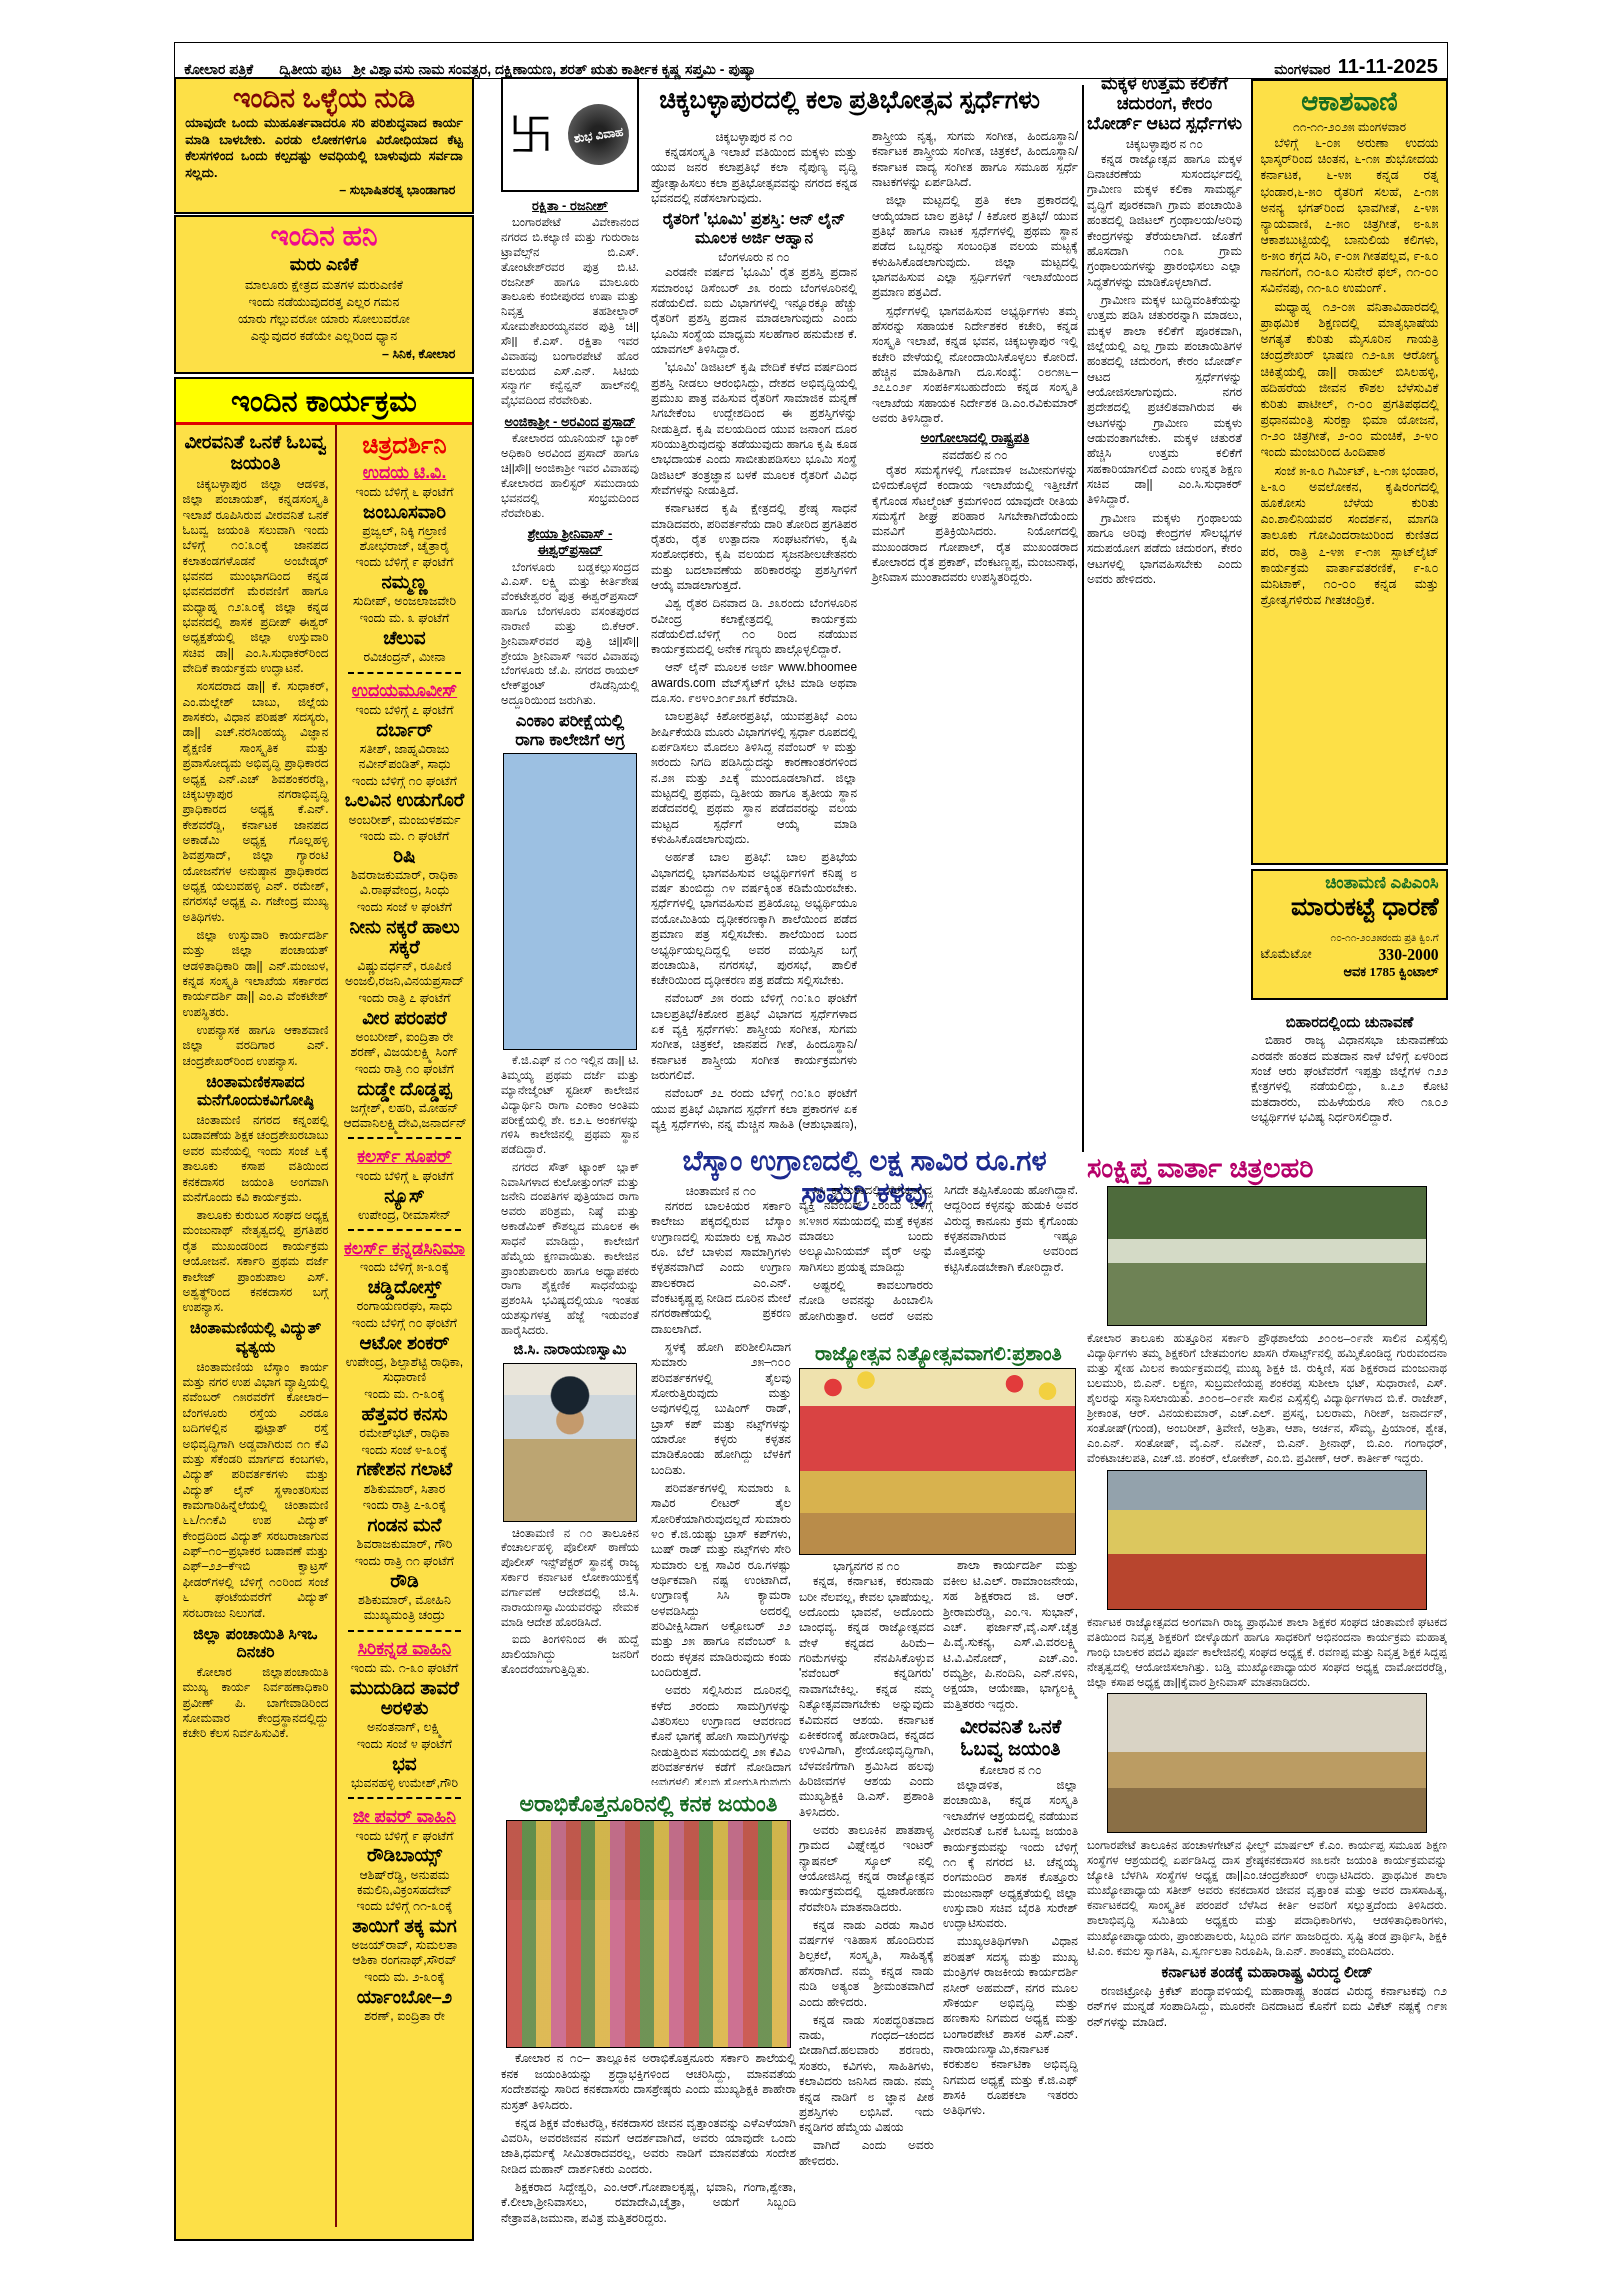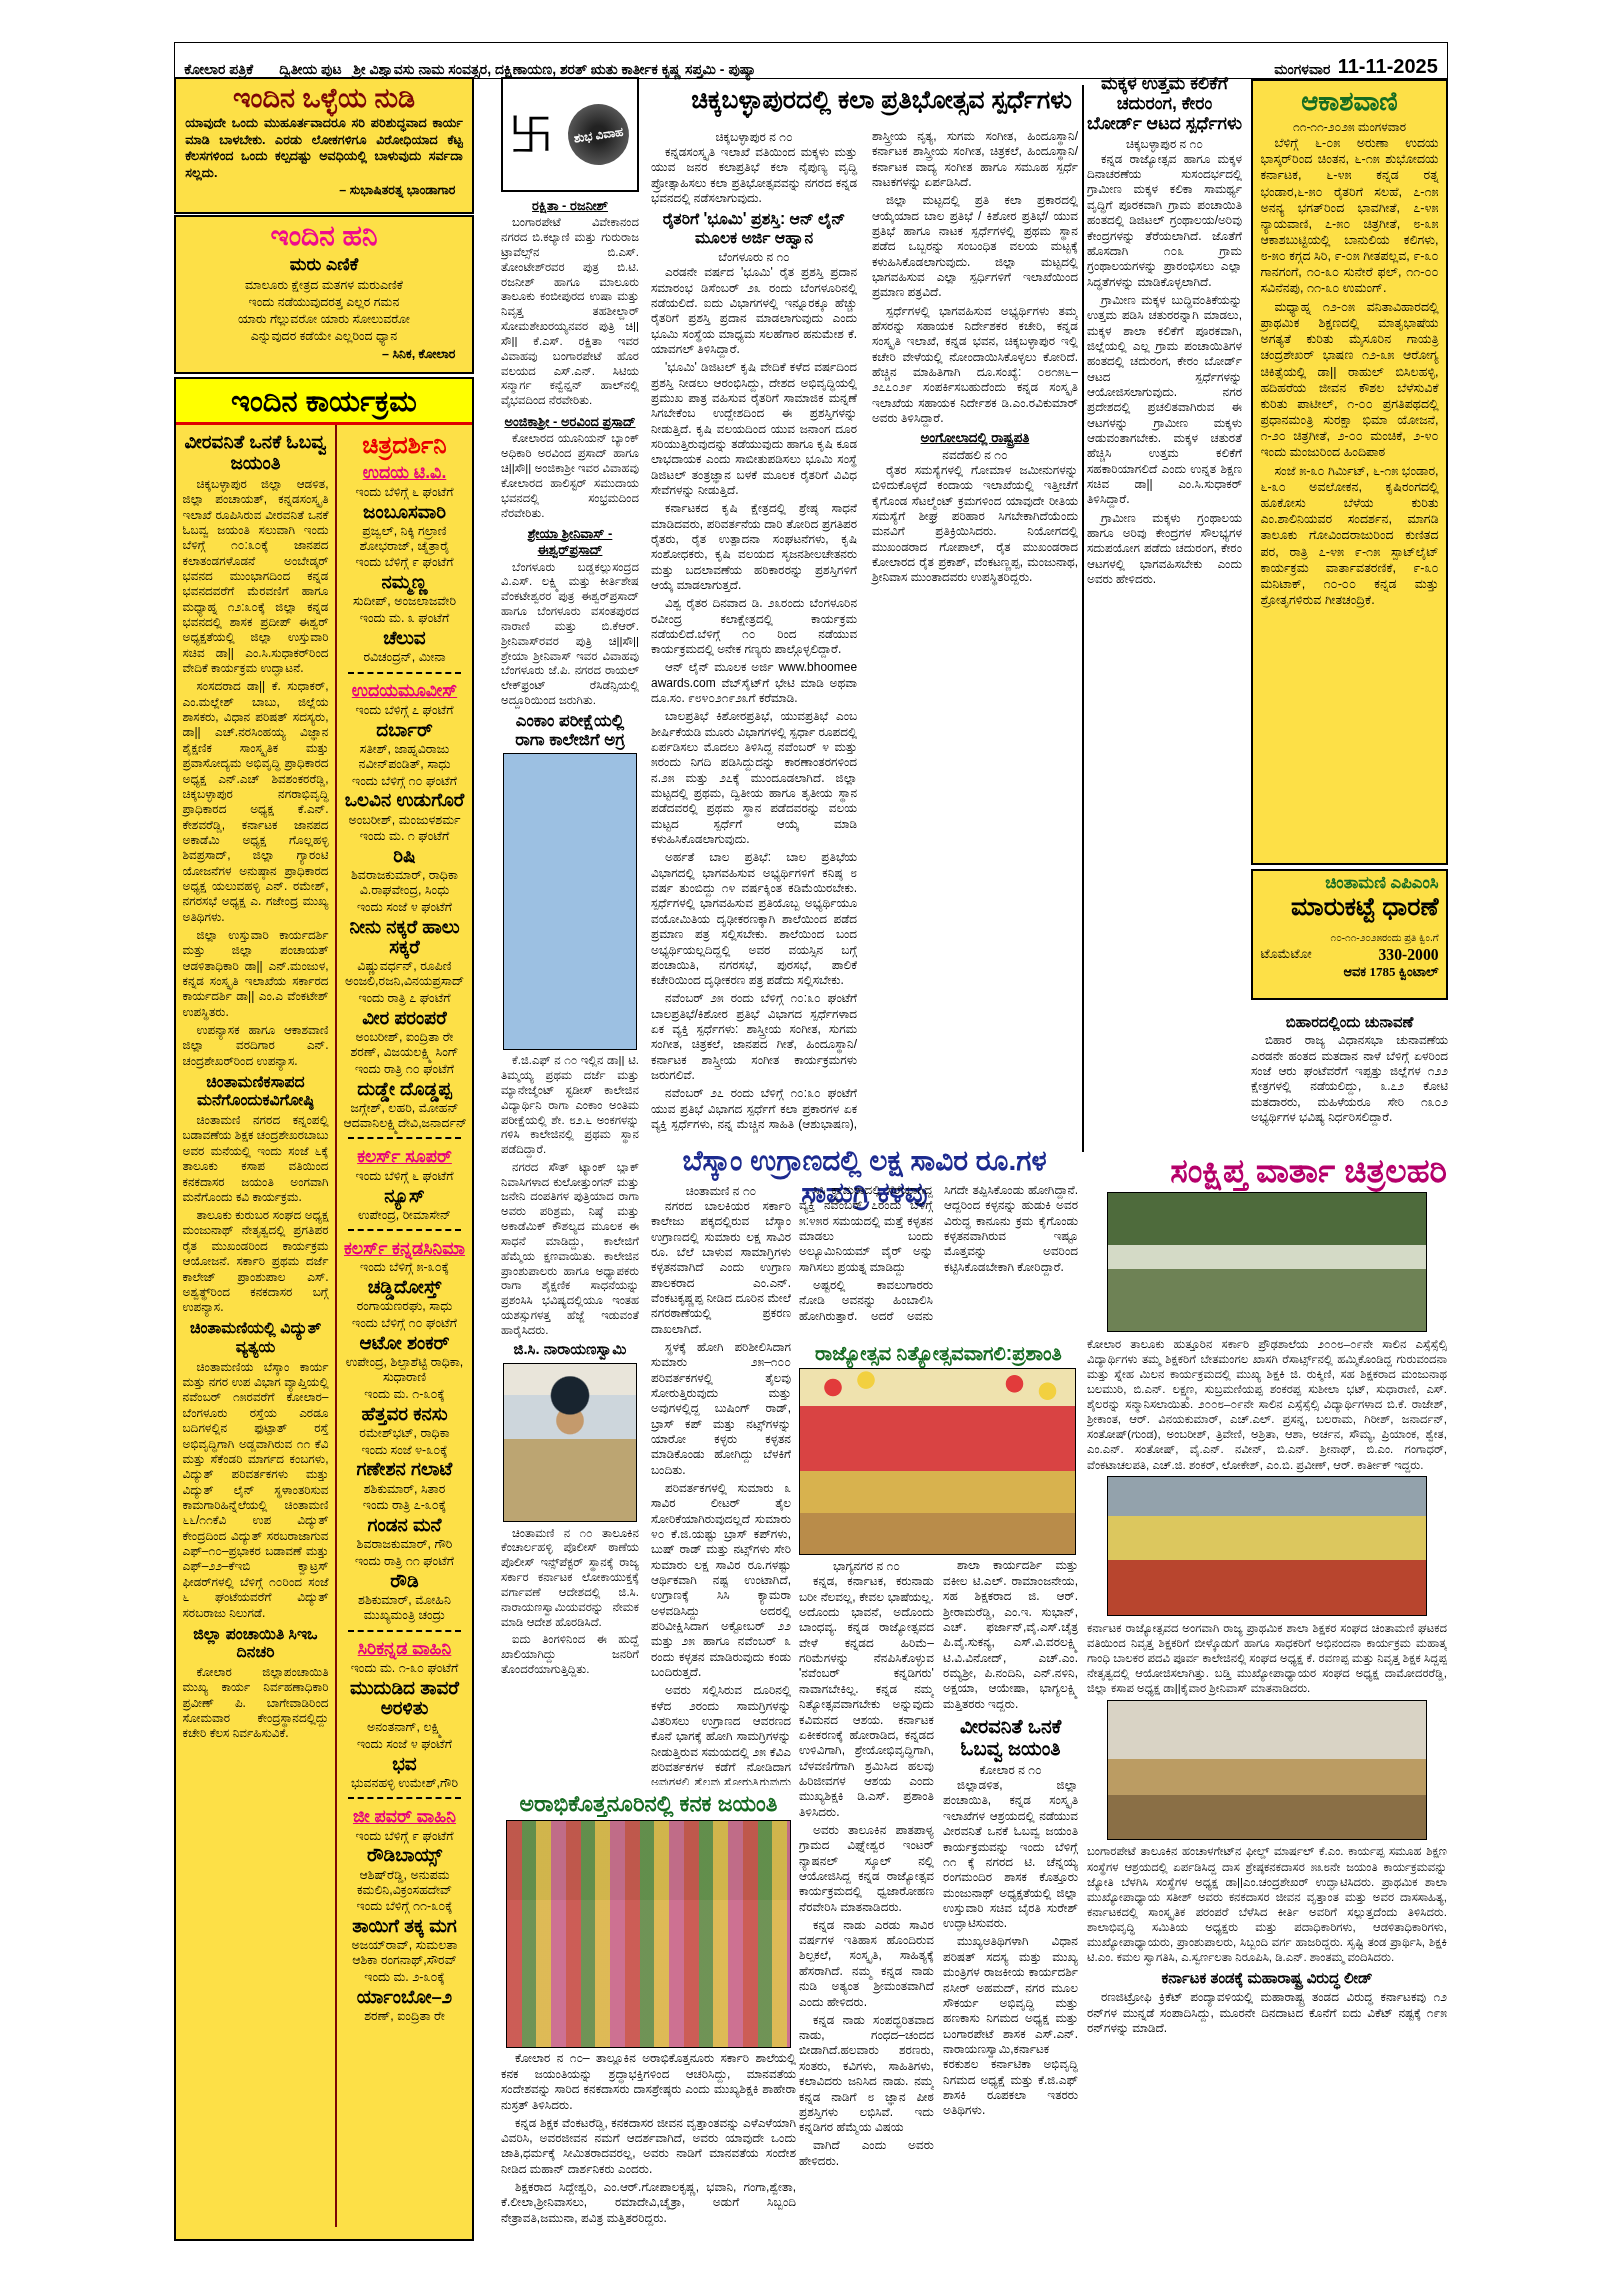--- a/index.html
+++ b/index.html
@@ -75,21 +75,21 @@
   #wed{left:501px;top:77px;width:138px;height:1707px}
   #wlogo{border:2.8px solid #000;height:111px;display:flex;align-items:center;justify-content:space-around;background:#fff}
   #wlogo .sw{font-size:41px;line-height:1}
   #wlogo .circ{width:61px;height:61px;border-radius:50%;background:
       radial-gradient(circle,#222 20%,#555 70%);color:#fff;display:flex;align-items:center;
       justify-content:center;text-align:center;font-size:12px;font-weight:bold;transform:rotate(-8deg)}
   #wed .fp{font-size:11.6px;text-indent:11px}
   #wed .fh{font-size:16.6px}
   #wed .fs{font-size:14.8px}
   
-  #artH{left:668px;top:83px;width:427px}
+  #artH{left:636px;top:83px;width:427px}
   #artH .fh{font-size:25px}
   #artB{left:651px;top:129px;width:427px;height:1008px;column-count:2;column-gap:14.8px;column-fill:auto}
   
   #besH{left:651px;top:1143px;width:427px}
   #besA{left:651px;top:1183px;width:140px;height:602px}
   #besBC{left:799px;top:1183px;width:279px;height:155px;column-count:2;column-gap:11px;column-fill:auto}
   
   #raj{left:799px;top:1340px;width:279px}
   #raj .fh.green{font-size:19.4px}
   #rajcols{display:flex;gap:9.2px}
@@ -106,21 +106,21 @@
   #mkt .t1{color:#166b21;font-weight:bold;font-size:16.6px}
   #mkt .t2{font-weight:bold;font-size:25px;line-height:1.05}
   #mkt .ln{font-size:10px;margin-top:13px}
   #mkt .row{display:flex;justify-content:space-between;font-size:13px;margin-top:1.8px}
   #mkt .row b{font-family:"Liberation Serif",serif;font-size:15.7px}
   #mkt .avk{font-weight:bold;font-size:13px;font-family:"Liberation Serif",serif}
   #chn{left:1251px;top:1008px;width:197px;height:196px}
   #chn .fbh{font-size:14.8px}
   
   #brf{left:1087px;top:1154px;width:360px;height:1089px}
-  #brf .head{color:#b5006a;font-weight:bold;text-align:right;font-size:33px;line-height:1.05;margin:0 0 3.7px}
+  #brf .head{color:#b5006a;font-weight:bold;text-align:left;font-size:27px;line-height:1.05;margin:0 0 3.7px}
   #brf .photo{width:318px}
   #brf .fbh{font-size:15px}
   .vrule{position:absolute;width:1.8px;background:#000}
 </style>
 </head>
 <body>
 
 <div id="hdr" class="abs">
   <span>ಕೋಲಾರ ಪತ್ರಿಕೆ</span>
   <span class="alm">

